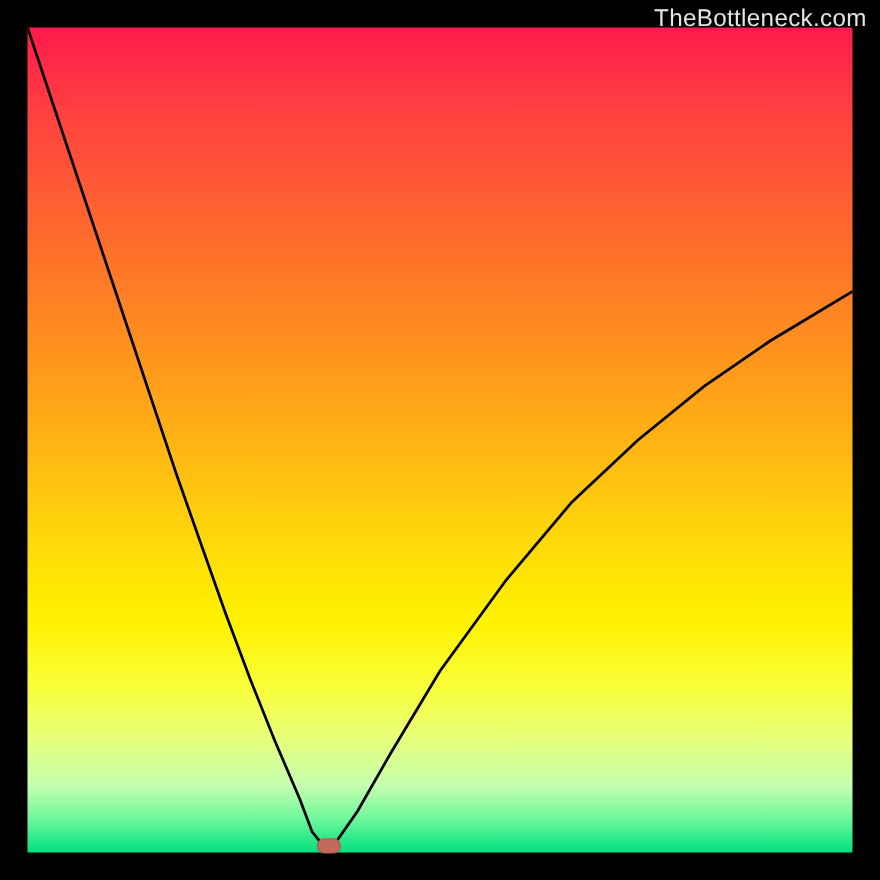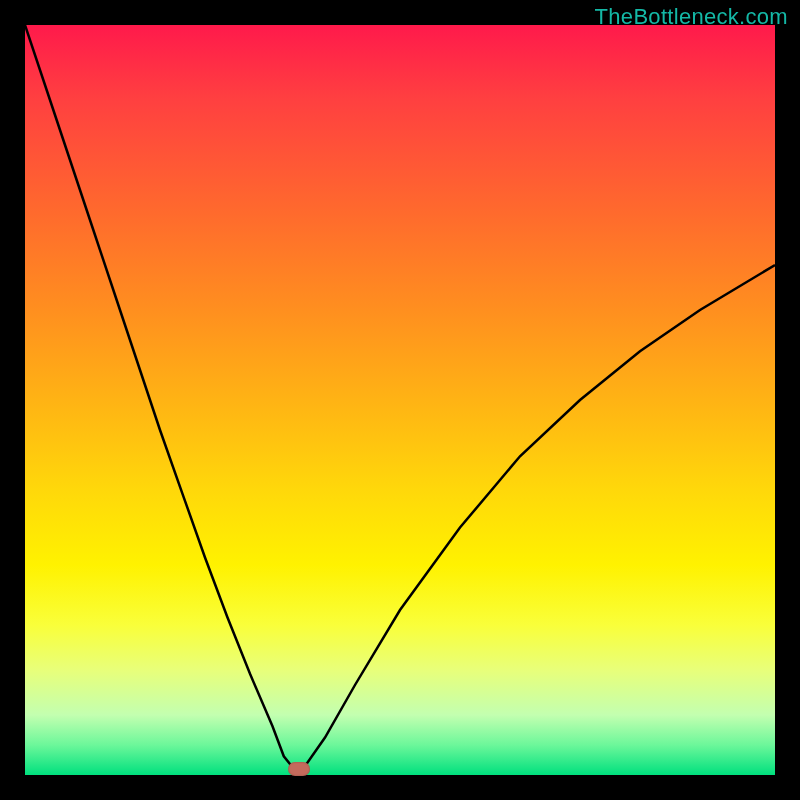--- a/index.html
+++ b/index.html
@@ -3,21 +3,21 @@
 <meta charset="utf-8">
 <style>
   * { margin: 0; padding: 0; box-sizing: border-box; }
   html, body { width: 800px; height: 800px; overflow: hidden; }
   body { background: #000; position: relative; font-family: Arial, Helvetica, sans-serif; }
 
   .watermark {
     position: absolute;
     top: 4px;
     right: 12px;
-    color: #14b8a6;
+    color: #e5e5e5;
     font-size: 22px;
     letter-spacing: 0.3px;
     z-index: 5;
     user-select: none;
     text-align: center;
   }
 
   .plot-frame {
     position: absolute;
     left: 25px;

